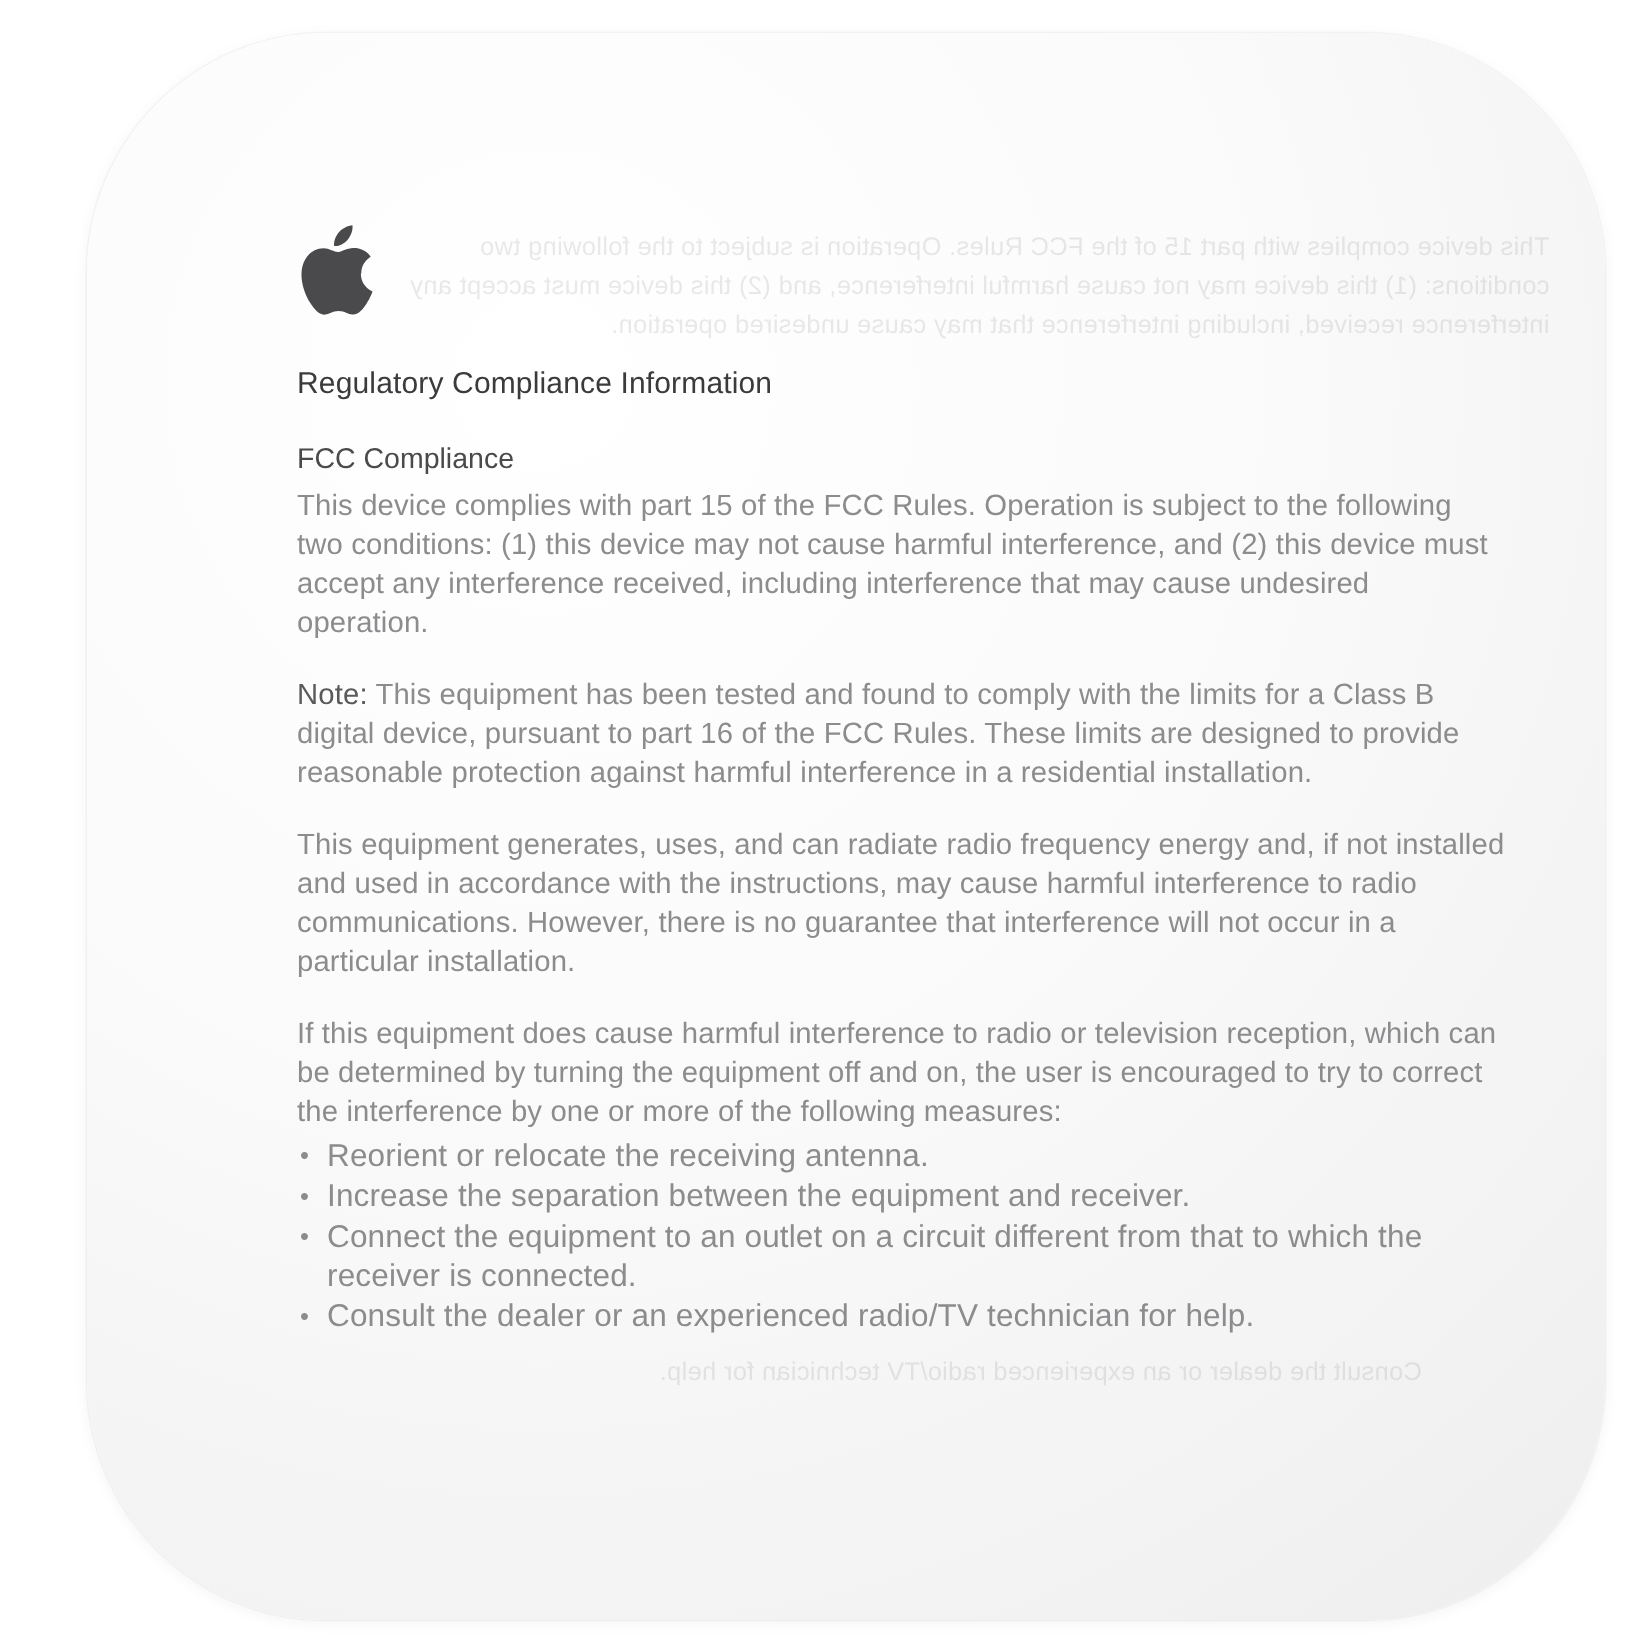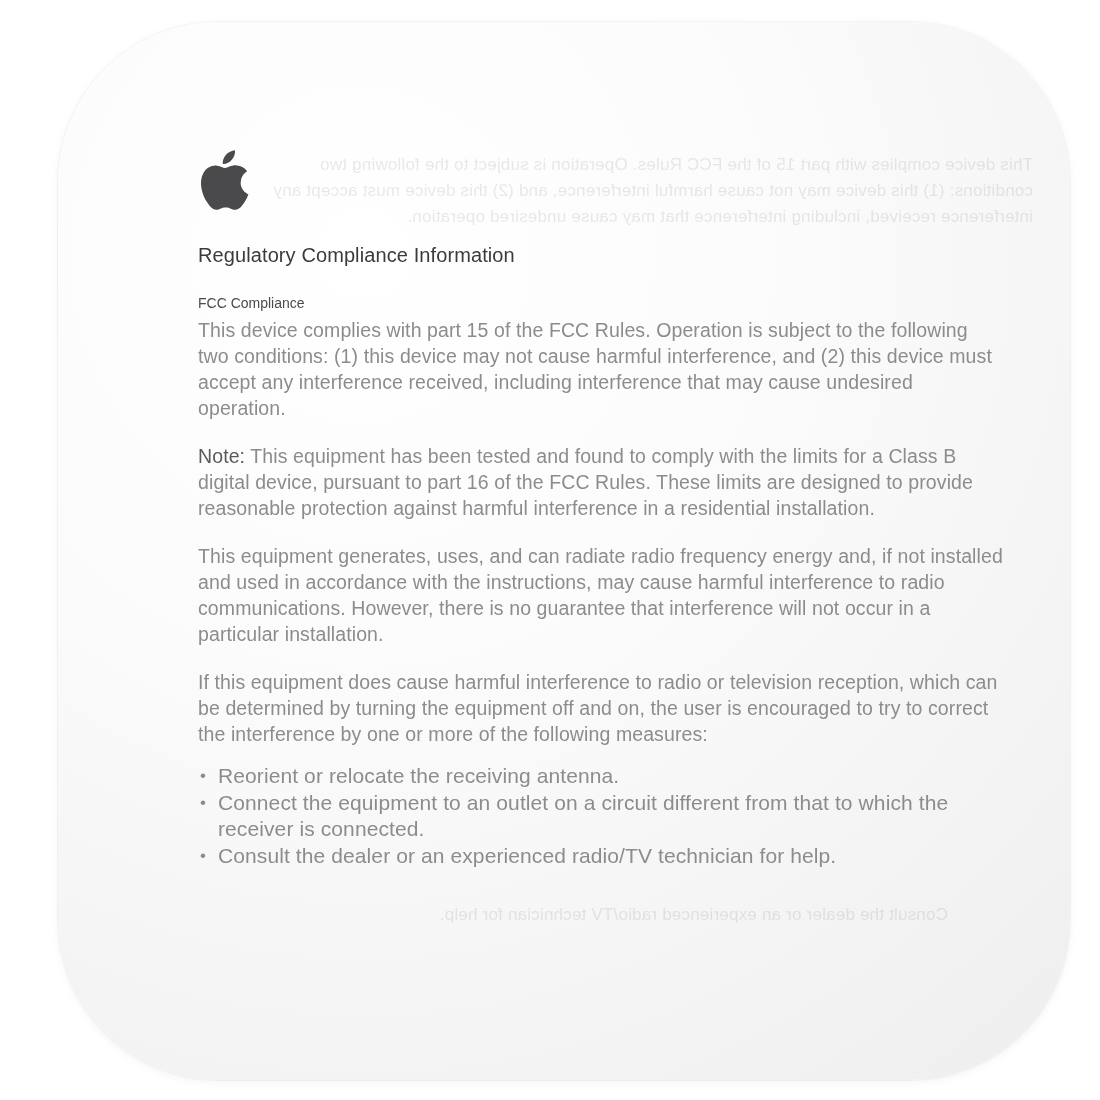--- a/index.html
+++ b/index.html
@@ -62,21 +62,21 @@
 
   .doc-title {
     font-size: 20px;
     color: #3b3b3d;
     letter-spacing: 0.1px;
     margin: 0 0 28px 0;
     font-weight: 400;
   }
 
   .section-heading {
-    font-size: 14px;
+    font-size: 19px;
     color: #4a4a4c;
     margin: 0 0 6px 0;
     font-weight: 400;
   }
 
   p.body {
     font-size: 19.5px;
     line-height: 26px;
     color: #8c8c8e;
     margin: 0 0 22px 0;
@@ -136,23 +136,24 @@
       <h2 class="section-heading">FCC Compliance</h2>
 
       <p class="body">This device complies with part 15 of the FCC Rules. Operation is subject to the following two conditions: (1) this device may not cause harmful interference, and (2) this device must accept any interference received, including interference that may cause undesired operation.</p>
 
       <p class="body">
         <span class="lead">Note:</span><span> This equipment has been tested and found to comply with the limits for a Class B digital device, pursuant to part 16 of the FCC Rules. These limits are designed to provide reasonable protection against harmful interference in a residential installation.</span>
       </p>
 
       <p class="body">This equipment generates, uses, and can radiate radio frequency energy and, if not installed and used in accordance with the instructions, may cause harmful interference to radio communications. However, there is no guarantee that interference will not occur in a particular installation.</p>
 
-      <p class="body" style="margin-bottom:16px;">If this equipment does cause harmful interference to radio or television reception, which can be determined by turning the equipment off and on, the user is encouraged to try to correct the interference by one or more of the following measures:</p>
+      <p class="body" style="margin-bottom:4px;">If this equipment does cause harmful interference to radio or television reception, which can be determined by turning the equipment off and on, the user is encouraged to try to correct the interference by one or more of the following measures:</p>
 
       <ul class="measures">
         <li>Reorient or relocate the receiving antenna.</li>
+        <li>Increase the separation between the equipment and receiver.</li>
         <li>Connect the equipment to an outlet on a circuit different from that to which the receiver is connected.</li>
         <li>Consult the dealer or an experienced radio/TV technician for help.</li>
       </ul>
 
     </div>
   </div>
 </div>
 
 </body></html>

